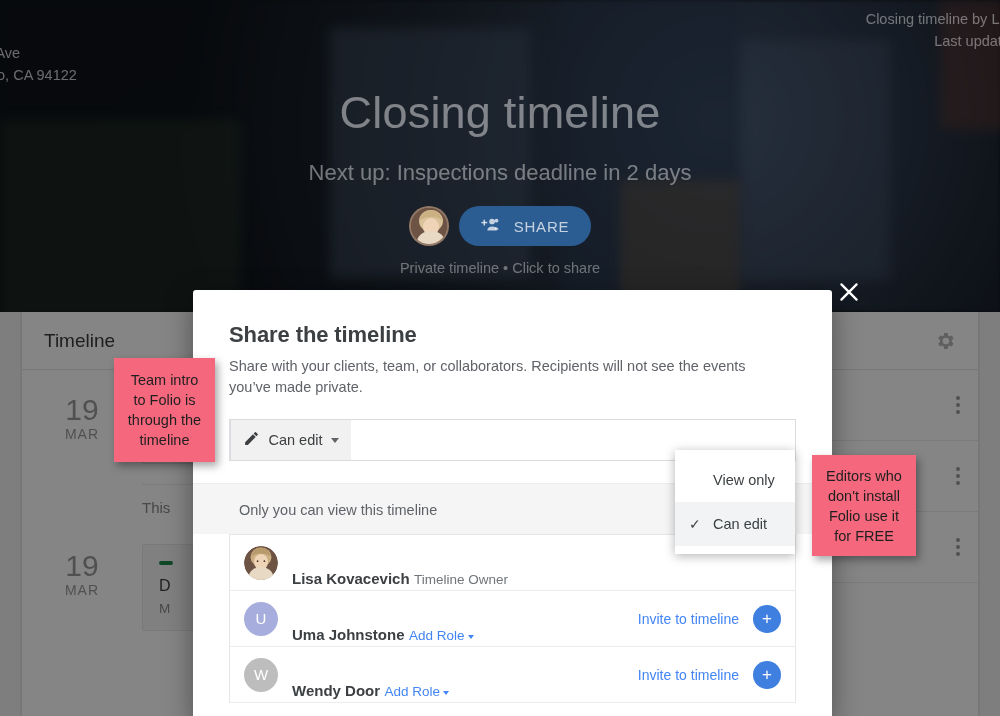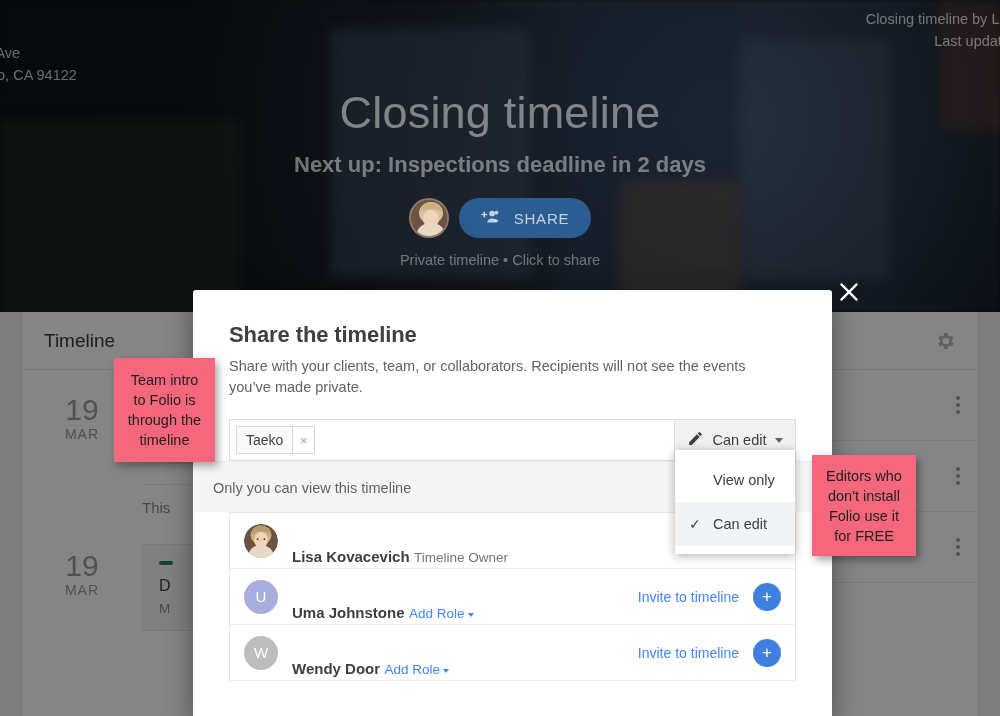--- a/index.html
+++ b/index.html
@@ -73,23 +73,23 @@
     text-align: center;
   }
   .hero-title {
     font-size: 45px;
     font-weight: 400;
     color: rgba(255,255,255,0.45);
     letter-spacing: 0.2px;
     line-height: 1.2;
   }
   .hero-sub {
-    margin-top: 12px;
+    margin-top: 20px;
     font-size: 22px;
-    font-weight: 700;
+    font-weight: 400;
     color: rgba(255,255,255,0.42);
   }
   .hero-actions {
     margin-top: 20px;
     display: flex;
     align-items: center;
     justify-content: center;
     gap: 10px;
   }
   .hero-avatar {
@@ -328,23 +328,24 @@
     padding-left: 14px;
     font-size: 14.5px;
     color: #3c4043;
     cursor: pointer;
   }
   .perm-item.selected { background: #f1f3f4; }
   .perm-check { width: 24px; font-size: 14px; color: #3c4043; }
   .perm-item:not(.selected) .perm-check { visibility: hidden; }
 
   .share-state {
+    margin-top: 22px;
     background: #f5f5f5;
     border-top: 1px solid #ececec;
-    padding: 18px 36px 16px 20px;
+    padding: 18px 36px 16px 46px;
     font-size: 14.5px;
     color: #5f6368;
   }
 
   .people {
     margin: 0 36px;
     border: 1px solid #e6e6e6;
     border-bottom: none;
     background: #fff;
   }
@@ -575,26 +576,20 @@
     </svg>
   </div>
 
   <div class="modal">
 
     <div class="modal-top">
       <div class="modal-title">Share the timeline</div>
       <div class="modal-desc">Share with your clients, team, or collaborators. Recipients will not see the events you’ve made private.</div>
 
       <div class="invite-wrap">
-        <div class="chip-area">
-          <span class="chip">
-            <span class="chip-label">Taeko</span>
-            <span class="chip-x">×</span>
-          </span>
-        </div>
         <div class="perm-btn">
           <span>
             <svg viewBox="0 0 24 24" width="17" height="17" aria-hidden="true">
               <path fill="#3c4043" d="M3 17.2V21h3.8L17.9 9.9l-3.8-3.8zM20.7 7.1a1 1 0 000-1.4l-2.4-2.4a1 1 0 00-1.4 0l-1.8 1.8 3.8 3.8z"></path>
             </svg>
           </span>
           <span>Can edit</span>
           <span class="caret"></span>
         </div>
       </div>

